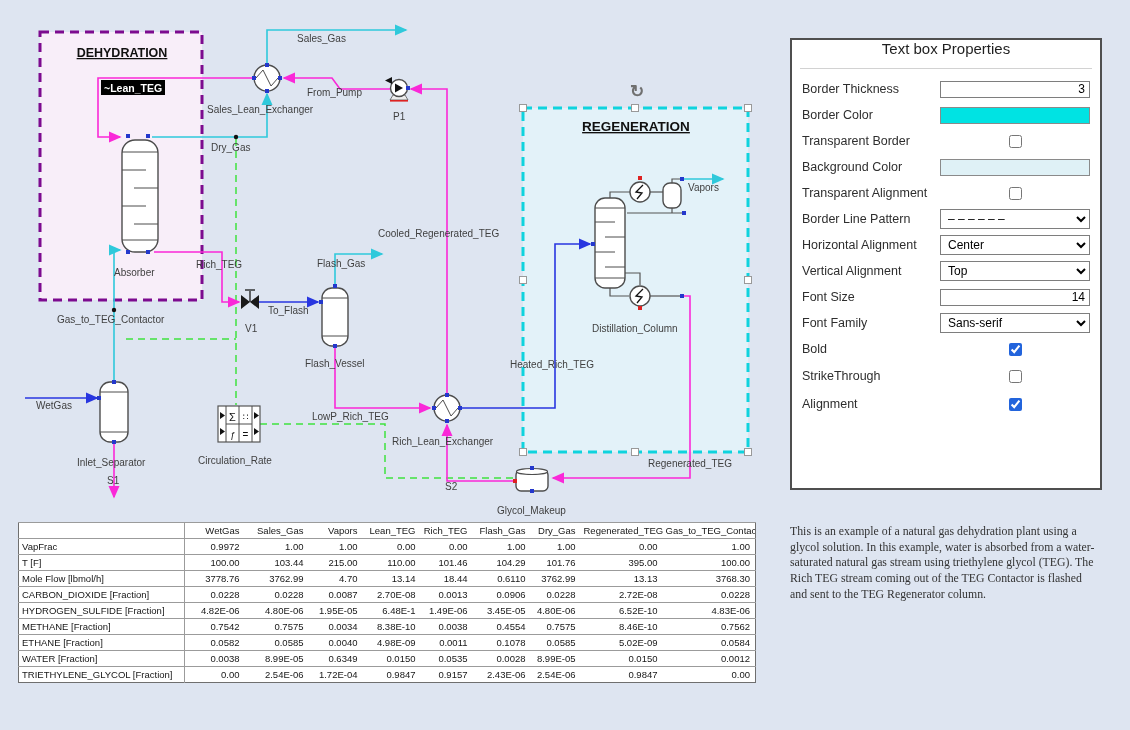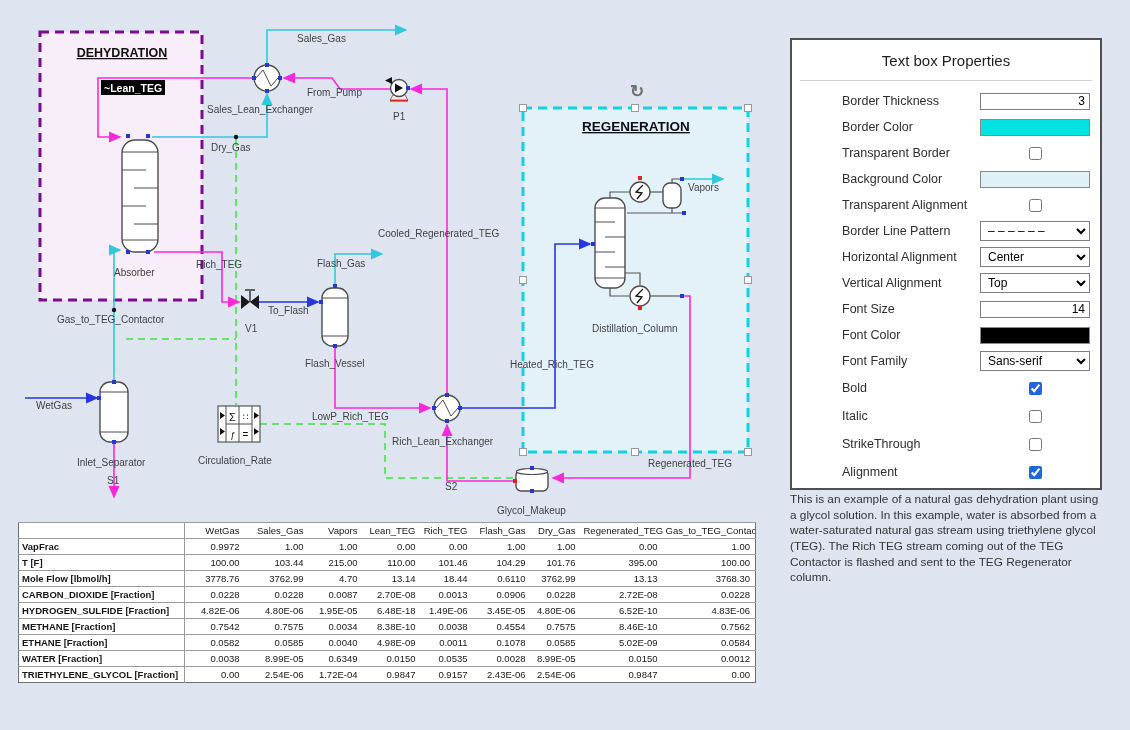--- a/index.html
+++ b/index.html
@@ -12,42 +12,42 @@
   .grp-title{font-weight:bold;fill:#101010;text-decoration:underline;}
   .eq{fill:#ffffff;stroke:#4d4d4d;stroke-width:1.4;}
   .thin{stroke:#4d4d4d;stroke-width:1;fill:none;}
   .conn{stroke:#555;stroke-width:1.2;fill:none;}
   .pblue{fill:#2438cc;}
   .pred{fill:#dd2222;}
   .handle{fill:#ffffff;stroke:#999;stroke-width:1;}
 
   .props-panel{position:absolute;left:790px;top:38px;width:312px;height:452px;
     background:#fff;border:2px solid #4f4f4f;box-sizing:border-box;}
-  .props-title{text-align:center;font-size:15px;color:#1f1f1f;padding-top:12px;}
+  .props-title{text-align:center;font-size:15px;color:#1f1f1f;padding-top:0;}
   .props-hr{border:none;border-top:1px solid #d2d2d2;margin:11px 8px 7px 8px;}
-  .prop-row{display:flex;align-items:center;height:26px;padding:0 10px;margin-left:40px;}
+  .prop-row{display:flex;align-items:center;height:26px;padding:0 10px;}
   .prop-row:nth-child(n+12){height:28px;}
   .plabel{flex:0 0 138px;font-size:12.5px;color:#2e2e2e;}
   .pctrl{flex:1;display:flex;align-items:center;justify-content:center;}
   .prop-input{width:100%;height:17px;border:1px solid #7e7e7e;font-size:12px;
     text-align:right;padding:0 4px;box-sizing:border-box;font-family:inherit;background:#fff;}
   .swatch{width:100%;height:17px;border:1px solid #8a8a8a;box-sizing:border-box;}
   .prop-select{width:100%;height:20px;font-size:12px;border:1px solid #7e7e7e;
     background:#fff;font-family:inherit;padding-left:3px;}
   input[type=checkbox]{width:13px;height:13px;accent-color:#2264dc;margin:0;}
 
   .stream-table{position:absolute;left:18px;top:522px;width:737px;background:#fff;
     border-collapse:collapse;table-layout:fixed;font-size:9.5px;color:#161616;
     border:1.5px solid #6f6f6f;}
   .stream-table th,.stream-table td{border-top:1px solid #9b9b9b;padding:2px 5px 2px 3px;
     text-align:right;font-weight:normal;white-space:nowrap;overflow:hidden;}
   .stream-table td:first-child,.stream-table th:first-child{text-align:left;
-    border-right:1px solid #9b9b9b;font-weight:bold;}
-  .description{position:absolute;left:790px;top:492px;width:310px;
-    font-size:11.8px;line-height:1.33;color:#333;}
+    border-right:1px solid #9b9b9b;}
+  .description{position:absolute;left:790px;top:524px;width:310px;
+    font-size:11.8px;line-height:1.33;color:#333;font-family:Liberation Serif, serif;}
 </style>
 </head>
 <body>
 
 <div class="screen">
 
 <svg id="fs" width="780" height="518" viewBox="0 0 780 518">
   <defs>
     <marker id="mC" orient="auto" markerWidth="9" markerHeight="8" refX="7" refY="3.5">
       <path d="M0,0 L8,3.5 L0,7 z" fill="#2fc9db"></path>
@@ -308,41 +308,29 @@
             <select class="prop-select"><option>Top</option></select>
           </div>
         </div>
         <div class="prop-row">
           <span class="plabel">Font Size</span>
           <div class="pctrl">
             <input class="prop-input" value="14" style="">
           </div>
         </div>
         <div class="prop-row">
-          <span class="plabel">Font Color</span>
-          <div class="pctrl">
-            <div class="swatch" style="background: rgb(0, 0, 0);"></div>
-          </div>
-        </div>
-        <div class="prop-row">
           <span class="plabel">Font Family</span>
           <div class="pctrl">
             <select class="prop-select"><option>Sans-serif</option></select>
           </div>
         </div>
         <div class="prop-row">
           <span class="plabel">Bold</span>
           <div class="pctrl">
             <input type="checkbox" checked="" style="">
-          </div>
-        </div>
-        <div class="prop-row">
-          <span class="plabel">Italic</span>
-          <div class="pctrl">
-            <input type="checkbox" style="">
           </div>
         </div>
         <div class="prop-row">
           <span class="plabel">StrikeThrough</span>
           <div class="pctrl">
             <input type="checkbox" style="">
           </div>
         </div>
         <div class="prop-row">
           <span class="plabel">Alignment</span>
@@ -427,21 +415,21 @@
           <td>0.0906</td>
           <td>0.0228</td>
           <td>2.72E-08</td>
           <td>0.0228</td>
         </tr>
         <tr>
           <td>HYDROGEN_SULFIDE [Fraction]</td>
           <td>4.82E-06</td>
           <td>4.80E-06</td>
           <td>1.95E-05</td>
-          <td>6.48E-18</td>
+          <td>6.48E-1</td>
           <td>1.49E-06</td>
           <td>3.45E-05</td>
           <td>4.80E-06</td>
           <td>6.52E-10</td>
           <td>4.83E-06</td>
         </tr>
         <tr>
           <td>METHANE [Fraction]</td>
           <td>0.7542</td>
           <td>0.7575</td>

